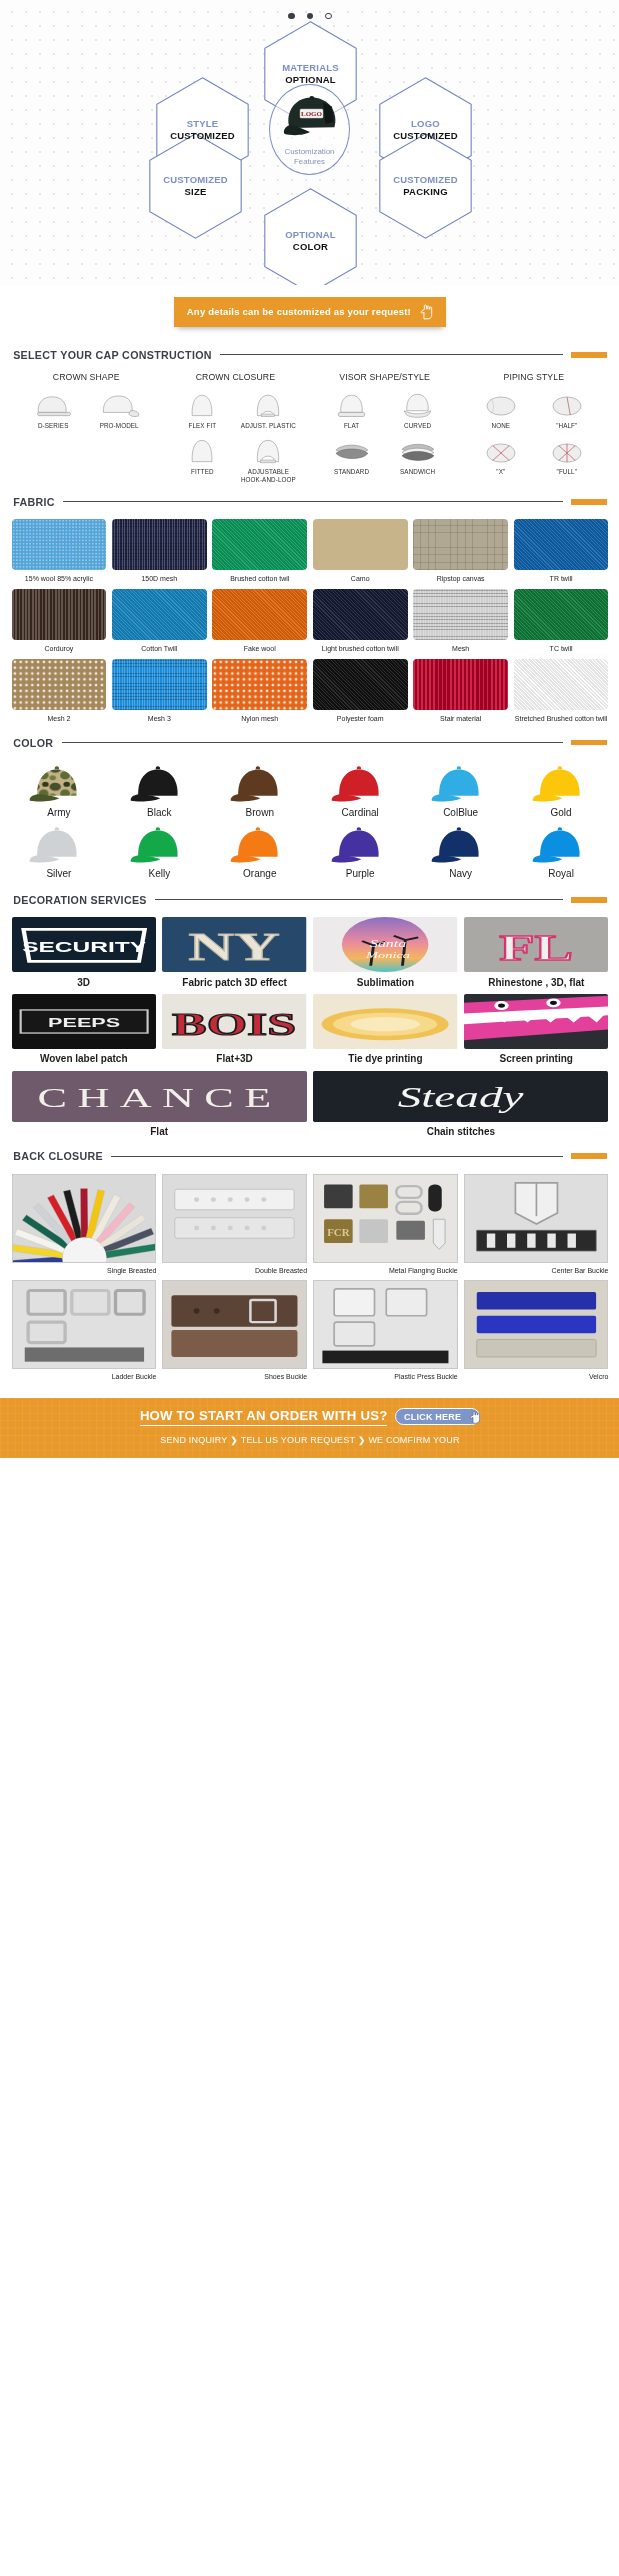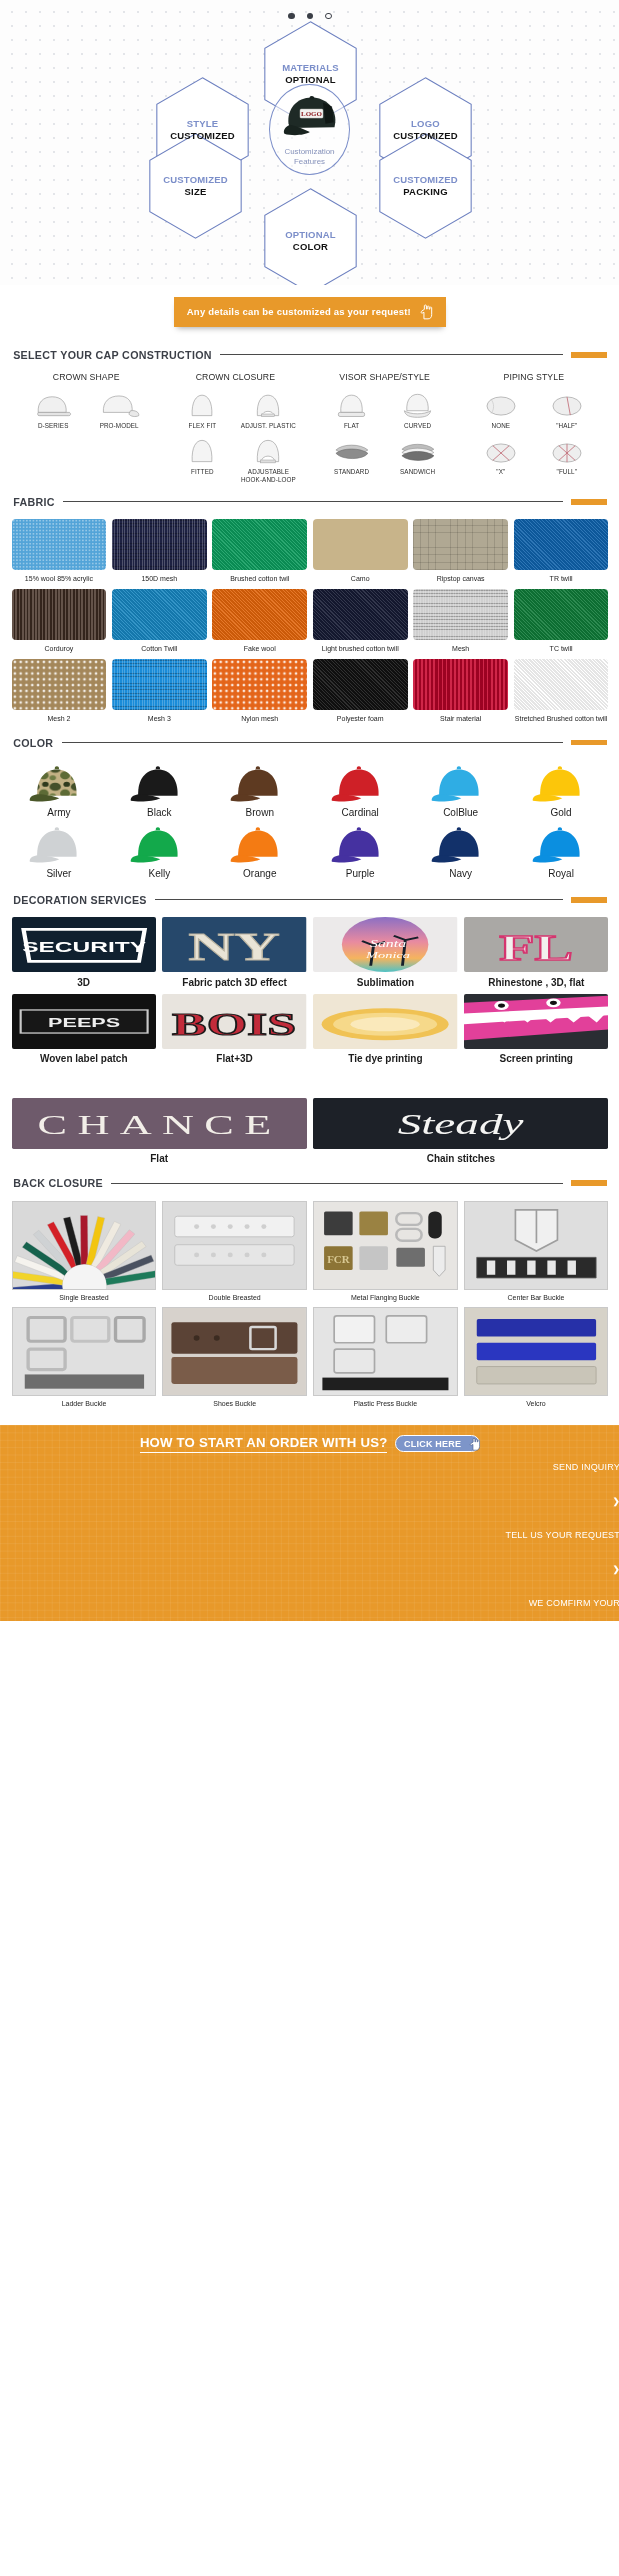--- a/index.html
+++ b/index.html
@@ -112,25 +112,25 @@
   .col-cell { text-align: center; }
   .col-cap { height: 43px; display: flex; align-items: center; justify-content: center; }
   .col-lb { font-size: 10px; color: #1d1d1d; margin-top: 1.7px; }
 
   
   .dec-grid { display: grid; grid-template-columns: repeat(4, 1fr); gap: 6.6px; padding: 0 11.6px 6.6px; }
   .dec-cell { text-align: center; }
   .dec-img { width: 100%; height: 55px; border-radius: 2px; overflow: hidden; position: relative; }
   .dec-lb { font-size: 10px; color: #1d1d1d; margin-top: 4.1px; font-weight: bold; }
   .dec-grid2 { display: grid; grid-template-columns: repeat(2, 1fr); gap: 6.6px; padding: 0 11.6px 6.6px; }
-  .dec-img-wide { width: 100%; height: 51px; border-radius: 1.7px; overflow: hidden; position: relative; margin-top: 27px; }
+  .dec-img-wide { width: 100%; height: 51px; border-radius: 1.7px; overflow: hidden; position: relative; }
 
   
   .bc-grid { display: grid; grid-template-columns: repeat(4, 1fr); gap: 5.8px; padding: 0 11.6px 6.6px; }
-  .bc-cell { text-align: center; }
+  .bc-cell { text-align: right; }
   .bc-img {
     width: 100%; height: 89px; background: #d8d8d8;
     border: 0.8px solid #c9c9c9; position: relative; overflow: hidden;
   }
   .bc-lb { font-size: 7px; color: #1d1d1d; margin-top: 4.1px; }
 
   
   .footer {
     margin-top: 11.6px; background: #e8992a; color: #fff;
     padding: 10px 0 13.2px; text-align: center; position: relative;
@@ -144,21 +144,21 @@
     font-size: 13.2px; font-weight: bold; letter-spacing: 0.2px;
     border-bottom: 1.7px solid #fff; padding-bottom: 1.7px;
   }
   .f-btn {
     background: #7d95c9; border: 1.7px solid #fff; border-radius: 11.6px;
     font-size: 9px; font-weight: bold; padding: 2.5px 18px 2.5px 8.3px;
     position: relative; letter-spacing: 0.2px;
   }
   .f-row2 {
     margin-top: 9px; font-size: 9px; letter-spacing: 0.2px;
-    display: flex; align-items: flex-end; justify-content: center; gap: 24px; flex-direction: column;
+    display: flex; align-items: center; justify-content: center; gap: 3px;
   }
   .f-arrow { font-size: 8.3px; font-weight: bold; }
 </style>
 </head>
 <body>
 
 <div class="page">
 
   <div class="hero">
     <div class="dots">

